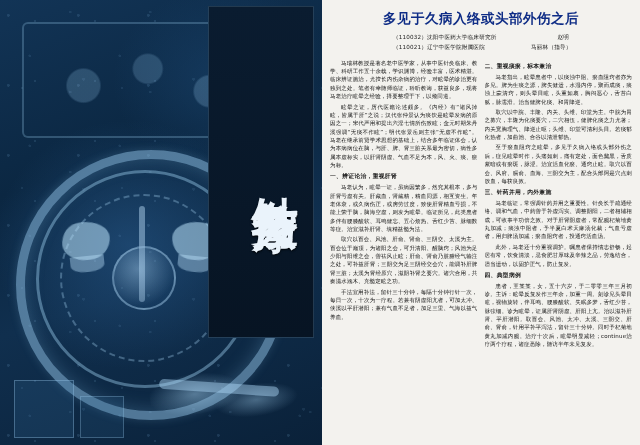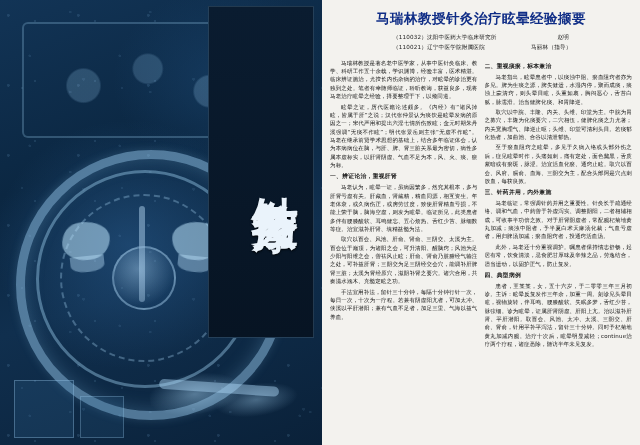--- a/index.html
+++ b/index.html
@@ -270,21 +270,21 @@
     <div class="glyph-block2"></div>
 
     <div class="title-panel"></div>
     <div class="title-text">针灸与按摩</div>
   </div>
 
   <div class="divider"></div>
 
   <div id="article">
 
-    <div class="art-title">马瑞林教授针灸治疗眩晕经验撷要</div>
+    <div class="art-title">多见于久病入络或头部外伤之后</div>
 
     <div class="authors">
       <div class="row">
         <span class="code">（110032）</span>
         <span class="org">沈阳中医药大学临床研究所</span>
         <span class="name">赵明</span>
       </div>
       <div class="row">
         <span class="code">（110021）</span>
         <span class="org">辽宁中医学院附属医院</span>

